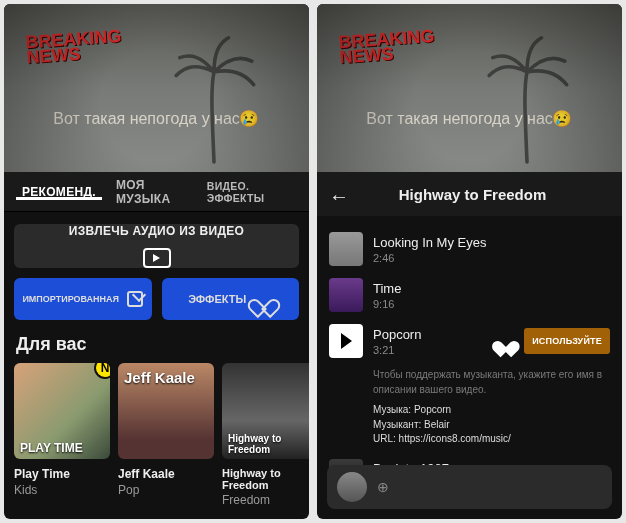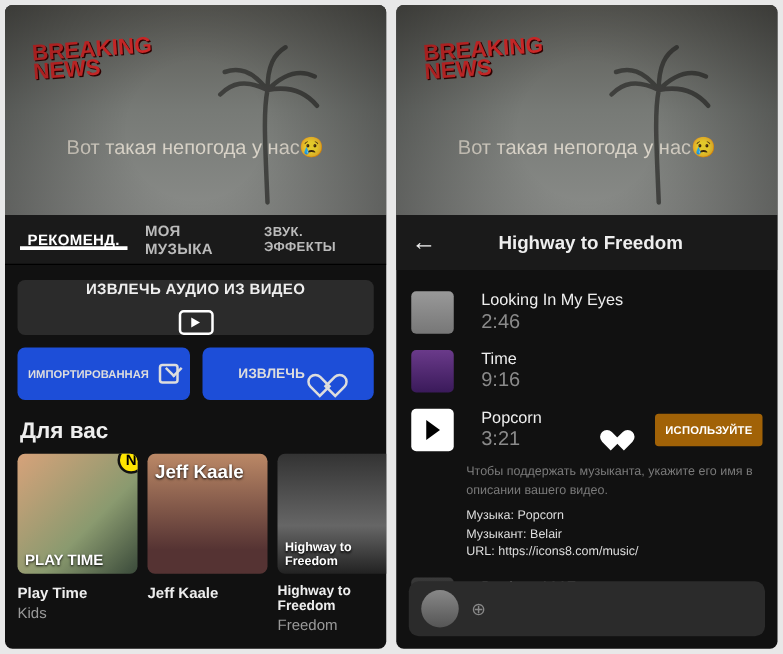--- a/index.html
+++ b/index.html
@@ -127,32 +127,32 @@
   .cgenre{ font-size:12px; color:#9a9a9a; margin-top:2px;}
   
   .header2 {
     height:44px; display:flex; align-items:center; padding:0 12px; gap:12px;
     background:#1a1a1a;
   }
   .back-arrow{ font-size:20px; }
   .header2 .title{ flex:1; text-align:center; font-size:15px; font-weight:600; padding-right:26px;}
   .tracks { padding: 10px 0 0; }
   .track {
-    display:flex; align-items:center; gap:22px; padding:6px 12px;
+    display:flex; align-items:center; gap:10px; padding:6px 12px;
     position:relative;
   }
   .tthumb { width:34px; height:34px; border-radius:4px; background:#555; flex-shrink:0; position:relative;}
   .tthumb.grey{ background:linear-gradient(#999,#777);}
   .tthumb.purple{ background:linear-gradient(#6a3a8a,#3a1a5a);}
   .tthumb.play{ background:#fff;}
   .tthumb.play::after{ content:""; position:absolute; left:12px; top:9px; border-left:11px solid #000; border-top:8px solid transparent; border-bottom:8px solid transparent;}
   .tthumb.dark{ background:linear-gradient(#3a3a3a,#1a1a1a);}
   .tinfo{ flex:1; min-width:0;}
   .tname{ font-size:13px; color:#eee;}
-  .tdur{ font-size:16px; color:#8a8a8a; margin-top:2px;}
+  .tdur{ font-size:11px; color:#8a8a8a; margin-top:2px;}
   .usebtn{
     background:#a16207; color:#fff; font-size:9px; font-weight:700;
     padding:8px 8px; border-radius:3px; letter-spacing:.2px;
   }
   .credits{
     color:#7a7a7a; font-size:10px; padding:4px 12px 6px 56px; line-height:1.45;
   }
   .credits .white{ color:#ddd; }
   .copybtn{
     position:absolute; right:0; top:50%; transform:translateY(-50%);
@@ -183,55 +183,56 @@
     <div class="breaking" style="white-space:pre;">BREAKING
 NEWS</div>
     <div class="preview-caption">
       <span>Вот такая непогода у нас</span><span class="emoji">😢</span>
     </div>
   </div>
 
   <div class="tabs">
     <div class="tab active">РЕКОМЕНД.</div>
     <div class="tab">МОЯ МУЗЫКА</div>
-    <div class="tab small">ЗВУК. ЭФФЕКТЫ</div>
+    <div class="tab small">ВИДЕО. ЭФФЕКТЫ</div>
   </div>
 
   <div class="extract">
     <span>ИЗВЛЕЧЬ АУДИО ИЗ ВИДЕО</span>
     <span class="vicon"></span>
   </div>
 
   <div class="btnrow">
     <div class="pill">
       <span style="font-size:9px;">ИМПОРТИРОВАННАЯ</span>
       <span class="picon"></span>
     </div>
     <div class="pill">
-      <span>ИЗВЛЕЧЬ</span>
+      <span>ЭФФЕКТЫ</span>
       <span class="heart"></span>
     </div>
   </div>
 
   <div class="sect">Для вас</div>
 
   <div class="cards">
     <div class="card card1">
       <div class="thumb">
         <span class="badge-n">N</span>
         <span class="tlabel">PLAY TIME</span>
       </div>
       <div class="cname">Play Time</div>
       <div class="cgenre">Kids</div>
     </div>
     <div class="card card2">
       <div class="thumb">
         <span class="tlabel" style="font-size:15px; align-self:flex-start; padding-top:6px;">Jeff Kaale</span>
       </div>
       <div class="cname">Jeff Kaale</div>
+      <div class="cgenre">Pop</div>
     </div>
     <div class="card card3">
       <div class="thumb">
         <span class="tlabel" style="font-size:10px;">Highway to Freedom</span>
       </div>
       <div class="cname" style="font-size:11px;">Highway to Freedom</div>
       <div class="cgenre">Freedom</div>
     </div>
   </div>
 </div>

